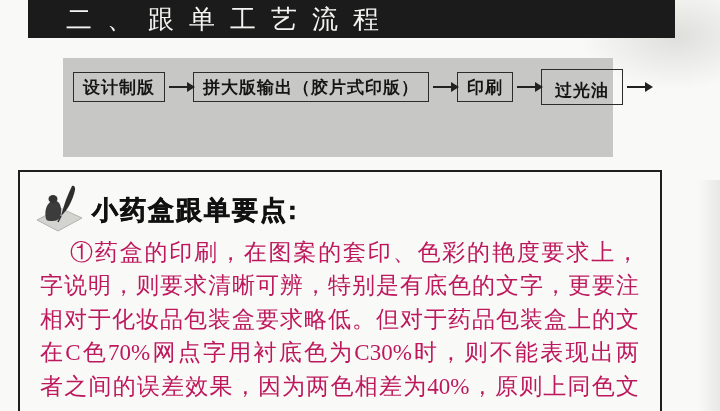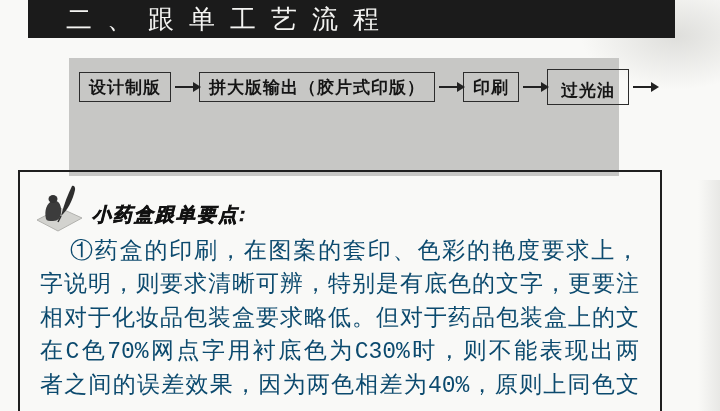--- a/index.html
+++ b/index.html
@@ -38,22 +38,22 @@
     color: #f4f4f2;
     font-size: 26px;
     font-weight: 500;
     letter-spacing: 15px;
     white-space: nowrap;
   }
 
   
   .flow-panel {
     position: absolute;
-    left: 69px; top: 58px;
-    width: 550px; height: 118px;
+    left: 63px; top: 58px;
+    width: 550px; height: 99px;
     background: #c7c7c5;
     padding: 13px 0 0 10px;
   }
   .flow-row {
     display: flex;
     align-items: center;
     height: 31px;
   }
   .flow-row.second { margin-top: 14px; }
   .flow-box {
@@ -95,36 +95,35 @@
   }
   .note-head {
     display: flex;
     align-items: flex-end;
     margin: 10px 0 0 14px;
     height: 50px;
   }
   .note-head .icon { flex: none; margin-bottom: 0; }
   .note-title {
     color: #111;
-    font-size: 19px;
+    font-size: 26px;
     font-weight: 900;
     letter-spacing: 2px;
     margin: 0 0 4px 8px;
     white-space: nowrap;
-    font-style: italic;
     -webkit-text-stroke: 0.6px #111;
   }
   .note-body {
     margin: 4px 21px 0 20px;
   }
   .para-line {
-    font-family: Liberation Mono, monospace;
+    font-family: Liberation Serif, serif;
     font-size: 23px;
     line-height: 33.4px;
-    color: #0c4a6e;
+    color: #be185d;
     text-align: justify;
     text-align-last: justify;
     white-space: nowrap;
     overflow: hidden;
   }
   .para-line.first { padding-left: 30px; }
 </style>
 </head>
 <body>
 

